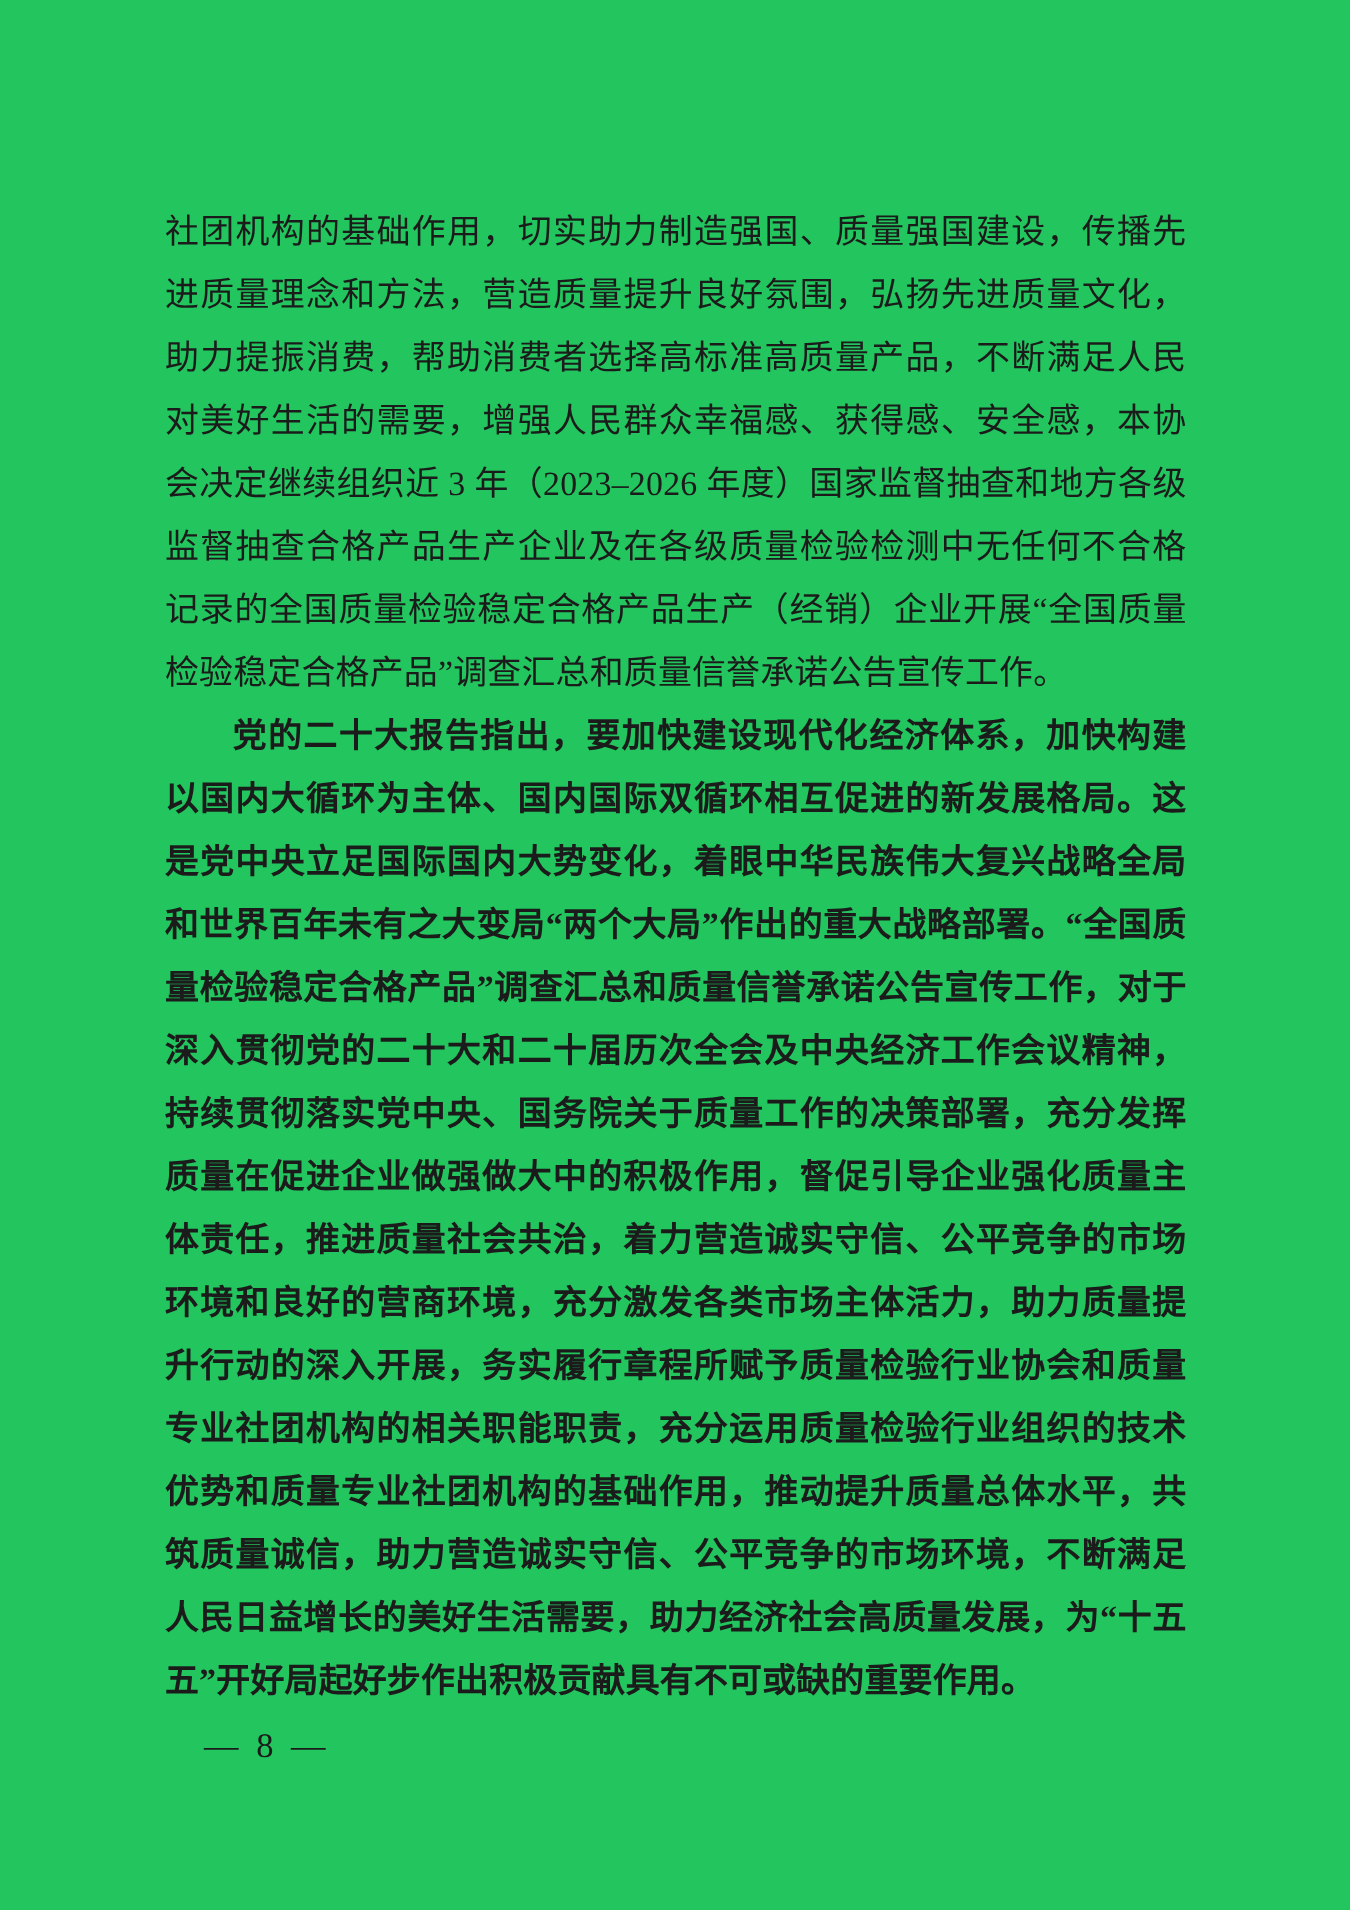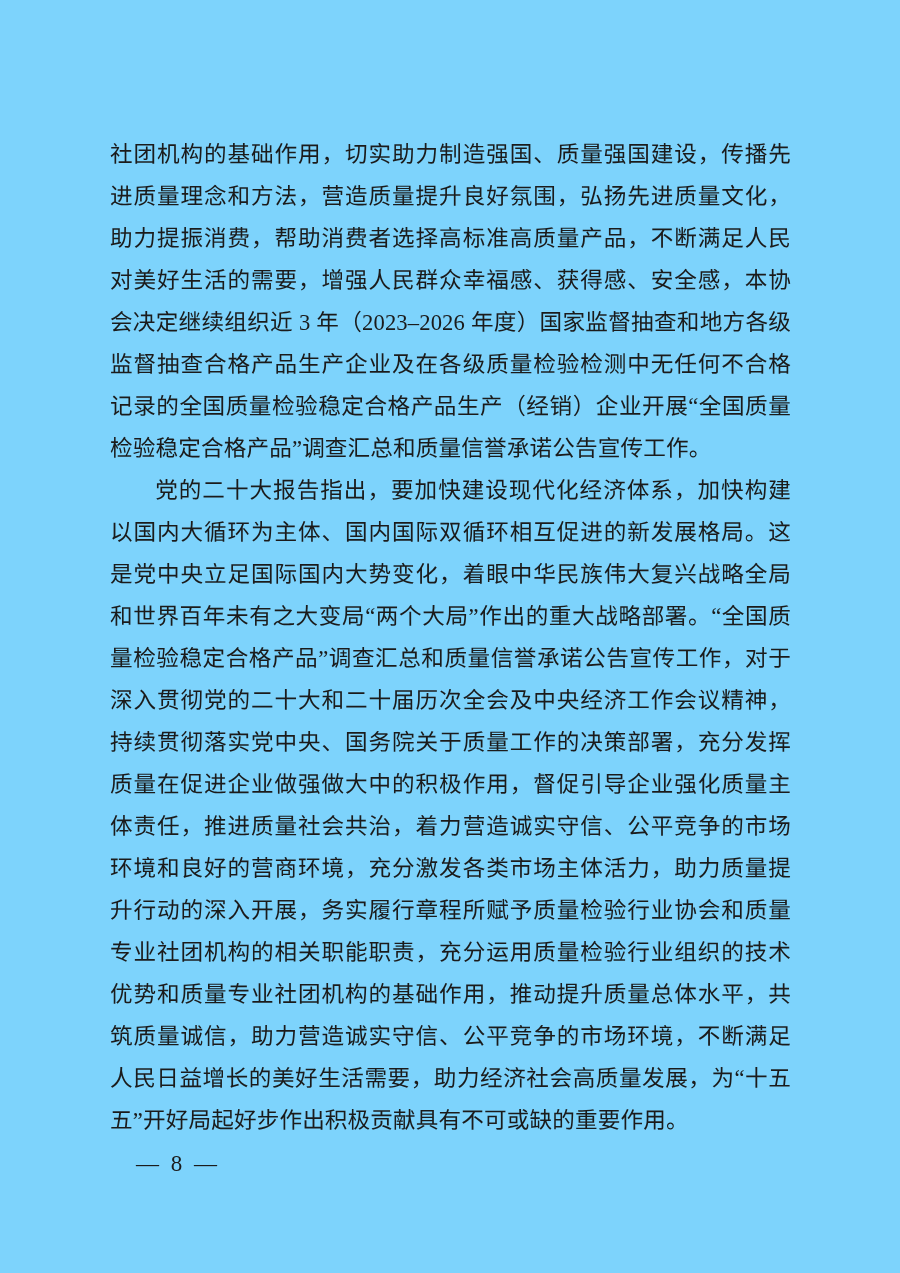--- a/index.html
+++ b/index.html
@@ -11,39 +11,40 @@
     height: 1273px;
     background: #ffffff;
     position: relative;
     overflow: hidden;
     font-family: "Liberation Serif", serif;
     color: #1b1b1b;
   }
   .doc-page {
     position: absolute;
     inset: 0;
-    background: #7dd3fc;
+    background: #22c55e;
   }
   .text-block {
     position: absolute;
     left: 110px;
     top: 134px;
     width: 681px;
   }
   .doc-par {
     margin: 0;
     font-size: 22.6px;
     line-height: 42px;
     text-align: justify;
     text-justify: inter-ideograph;
     letter-spacing: 0.15px;
     word-break: break-all;
   }
   .doc-par.indent {
     text-indent: 2em;
+    font-weight: bold;
   }
   .page-number {
     position: absolute;
     left: 136px;
     top: 1143px;
     font-size: 23px;
     line-height: 42px;
     letter-spacing: 3px;
     color: #1b1b1b;
     white-space: nowrap;

